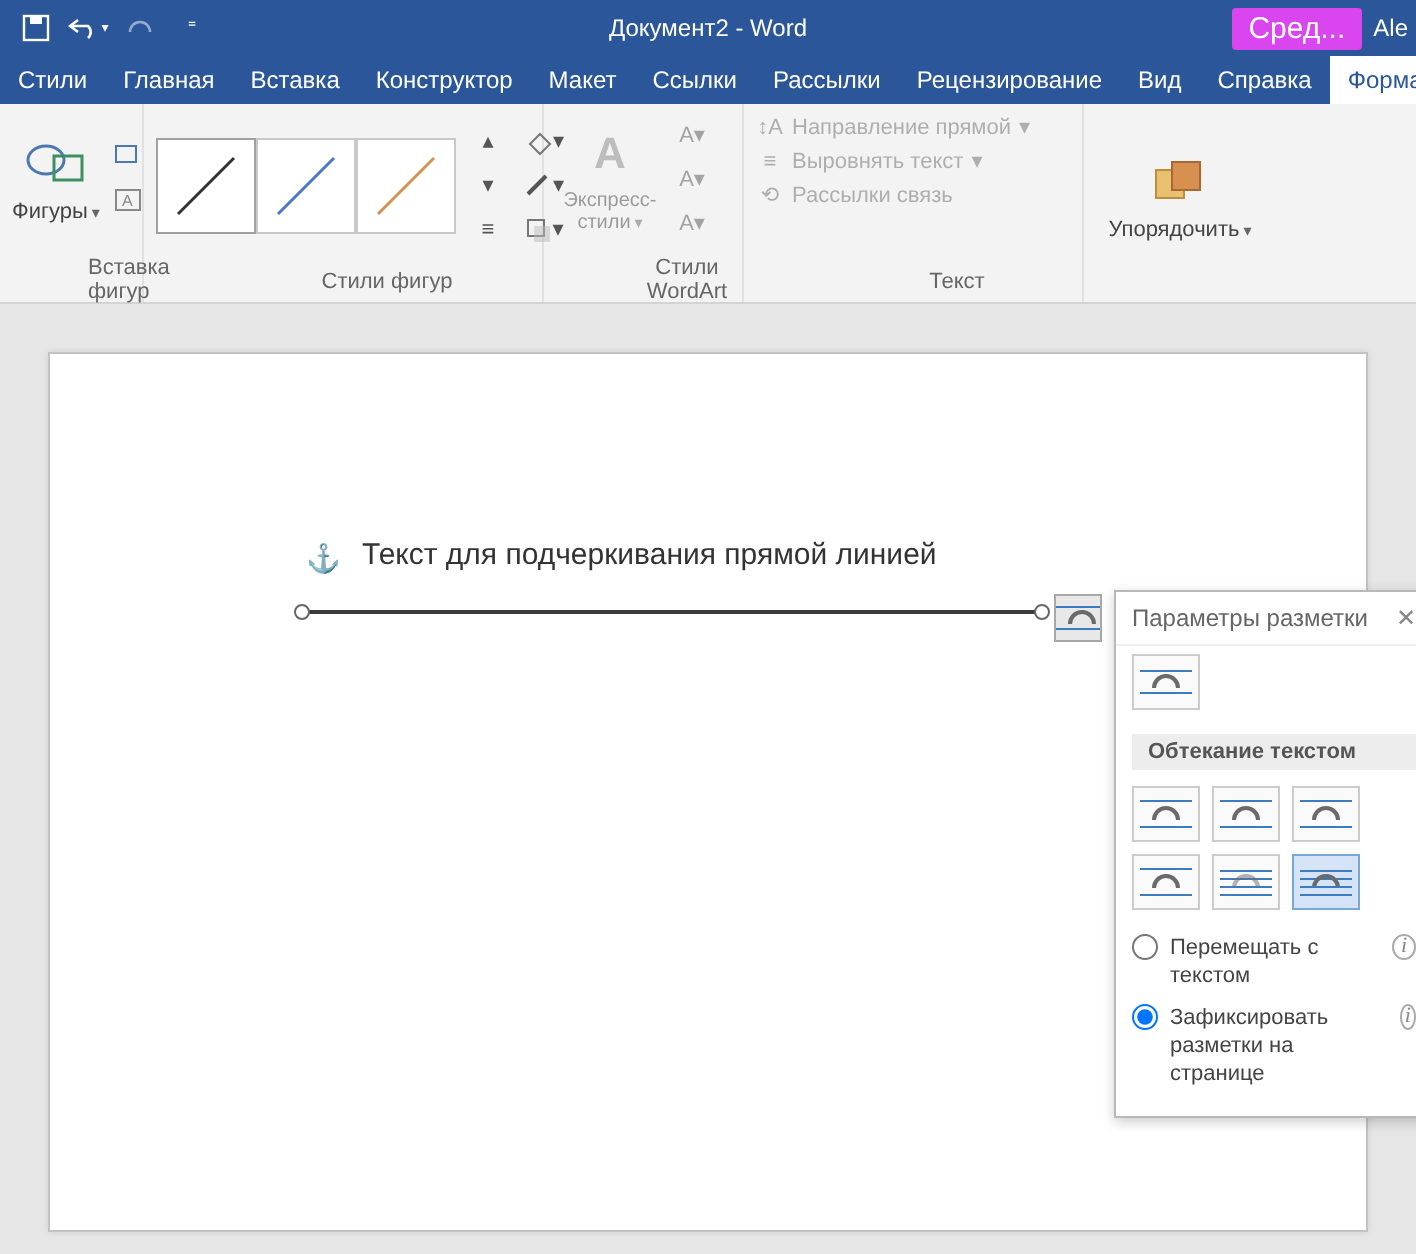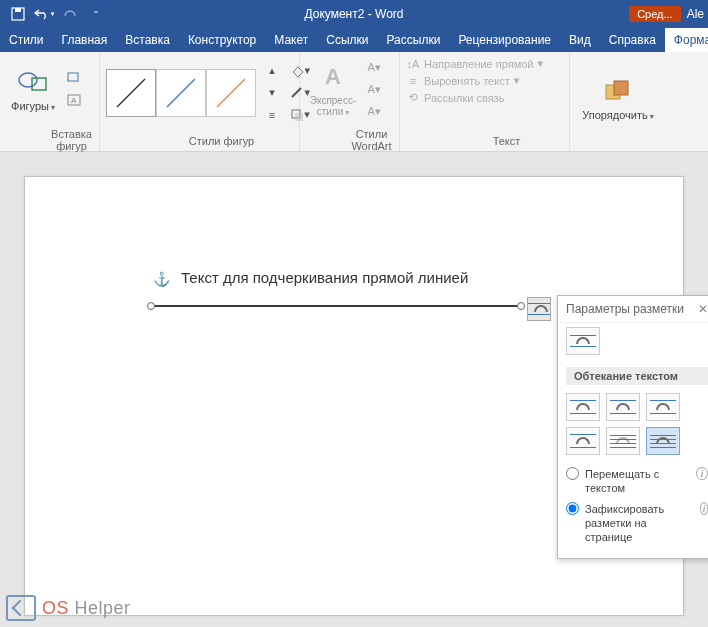--- a/index.html
+++ b/index.html
@@ -3,21 +3,21 @@
 <meta charset="utf-8">
 <style>
 * { box-sizing: border-box; margin: 0; padding: 0; font-family: "Segoe UI", Tahoma, sans-serif; }
 body { width: 708px; height: 627px; background: #fff; overflow: hidden; position: relative; }
 
 .titlebar { height: 28px; background: #2b579a; color: #fff; display: flex; align-items: center; font-size: 12px; position: relative; }
 .titlebar .qat { display: flex; align-items: center; gap: 2px; padding: 0 6px; }
 .titlebar .qat .btn { width: 24px; height: 24px; display: flex; align-items: center; justify-content: center; color: #fff; }
 .titlebar .title { position: absolute; left: 50%; transform: translateX(-50%); white-space: nowrap; }
 .titlebar .right { margin-left: auto; display: flex; align-items: center; padding-right: 4px; gap: 6px; }
-.titlebar .pill { background: #c2410c; padding: 2px 8px; border-radius: 2px; font-size: 11px; }
+.titlebar .pill { background: #d946ef; padding: 2px 8px; border-radius: 2px; font-size: 15px; }
 
 .tabs { height: 24px; background: #2b579a; display: flex; align-items: stretch; color: #fff; font-size: 12px; }
 .tabs .tab { padding: 0 9px; display: flex; align-items: center; cursor: pointer; white-space: nowrap; }
 .tabs .tab.file { background: #2b579a; }
 .tabs .tab.active { background: #fff; color: #2b579a; }
 .tabs .spacer { flex: 1; }
 
 .ribbon { height: 100px; background: #f3f3f3; border-bottom: 1px solid #d4d4d4; display: flex; align-items: stretch; }
 .group { border-right: 1px solid #e1e1e1; display: flex; flex-direction: column; position: relative; }
 .group .content { flex: 1; display: flex; align-items: center; padding: 4px 6px; gap: 4px; }
@@ -110,21 +110,21 @@
   <div class="tab">Ссылки</div>
   <div class="tab">Рассылки</div>
   <div class="tab">Рецензирование</div>
   <div class="tab">Вид</div>
   <div class="tab">Справка</div>
   <div class="spacer"></div>
   <div class="tab active">Формат</div>
 </div>
 
 <div class="ribbon">
-  <div class="group" style="width:100px">
+  <div class="group" style="width:72px">
     <div class="content">
       <div class="big-btn">
         <div class="ico">
             <svg width="30" height="28" viewBox="0 0 30 28">
               <ellipse cx="10" cy="12" rx="9" ry="7" fill="none" stroke="#4a78b0" stroke-width="1.5"></ellipse>
               <rect x="14" y="10" width="14" height="12" fill="none" stroke="#3d8f60" stroke-width="1.5"></rect>
             </svg>
           </div>
         <span class="drop">Фигуры</span>
       </div>
@@ -316,17 +316,13 @@
           </label>
         <label>
             <input type="radio" name="pos" checked="" style="">
             <span>Зафиксировать разметки на странице</span>
             <span class="info">i</span>
           </label>
       </div>
     </div>
   </div>
 
-  <div class="watermark">
-    <div class="wicon"></div>
-    <div class="wtext"><span class="o">OS</span> <span class="h">Helper</span></div>
-  </div>
 </div>
 
 </body></html>

